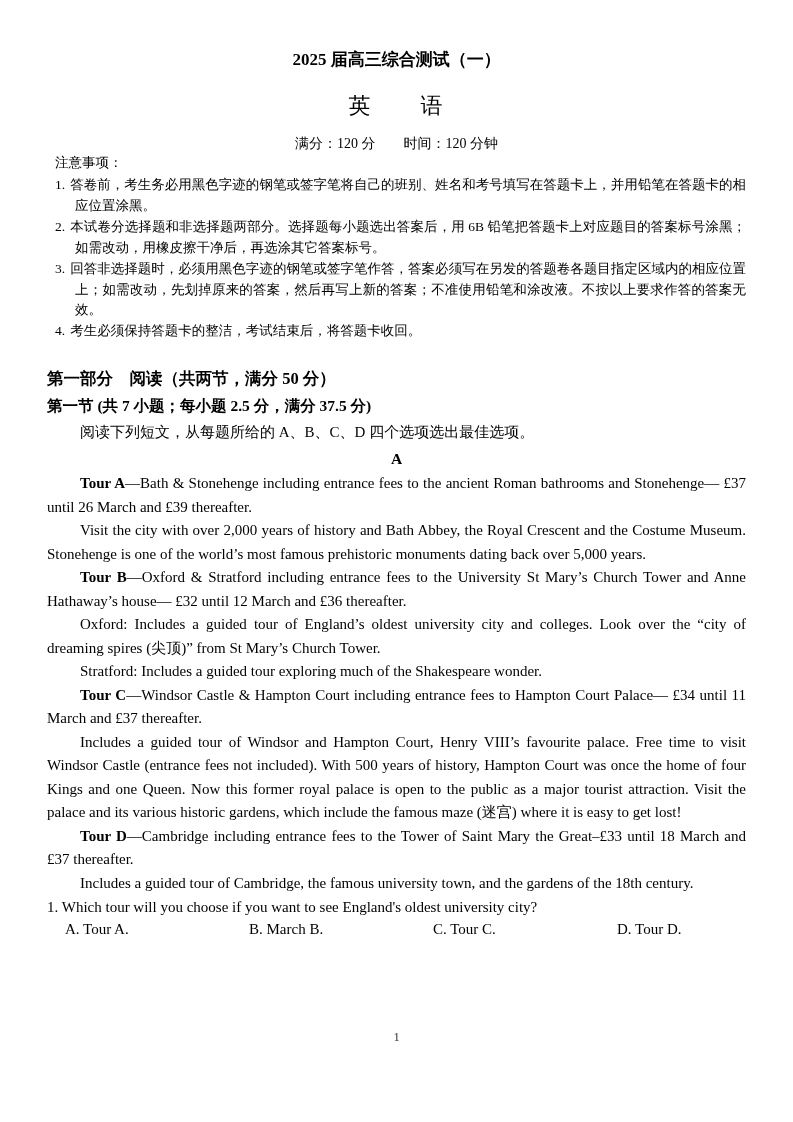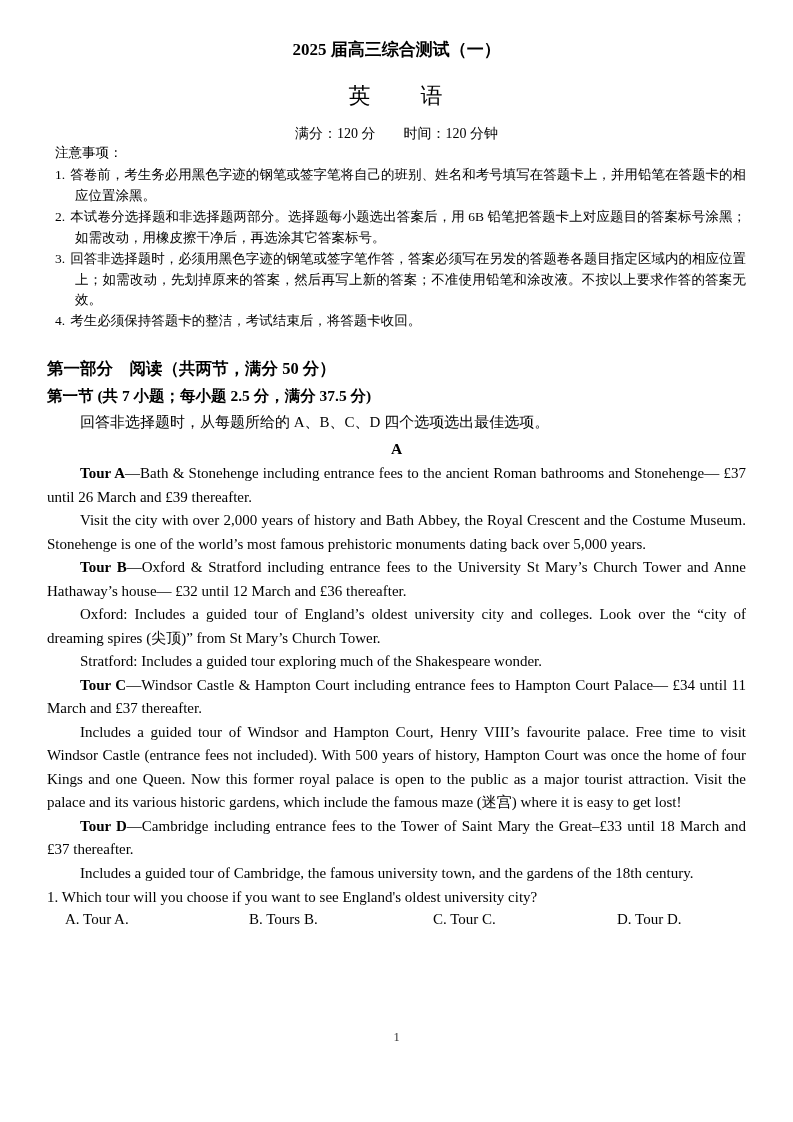--- a/index.html
+++ b/index.html
@@ -4,21 +4,21 @@
 <style>
   html, body { margin: 0; padding: 0; background: #ffffff; }
   .page {
     width: 793px; height: 1122px; box-sizing: border-box;
     background: #ffffff; color: #000000;
     font-family: "Liberation Serif", "DejaVu Serif", serif;
     padding: 38px 47px 0 47px;
     position: relative; overflow: hidden;
   }
   
-  .exam-title { text-align: center; font-weight: bold; font-size: 17px; }
+  .exam-title { text-align: center; font-weight: bold; font-size: 17px; margin-top: 10px; }
   .subject    { text-align: center; font-weight: normal; font-size: 22px; margin-top: 20px; letter-spacing: 2px; }
   .score-line { text-align: center; font-size: 14px; margin-top: 14px; font-family: Liberation Serif, serif; }
   
   .notice { font-size: 13.5px; line-height: 1.55; padding-left: 8px; }
   .notice-heading { margin-bottom: 1px; }
   .notice-item { padding-left: 20px; text-indent: -20px; text-align: justify; }
   .notice-item .n { margin-right: 5px; }
   
   .part-heading { font-weight: bold; font-size: 16.5px; margin-top: 26px; }
   .section-heading { font-weight: bold; font-size: 15.5px; margin-top: 6px; }
@@ -57,39 +57,39 @@
     <div class="notice-item">
       <span class="n">3.</span><span>回答非选择题时，必须用黑色字迹的钢笔或签字笔作答，答案必须写在另发的答题卷各题目指定区域内的相应位置上；如需改动，先划掉原来的答案，然后再写上新的答案；不准使用铅笔和涂改液。不按以上要求作答的答案无效。</span>
     </div>
     <div class="notice-item">
       <span class="n">4.</span><span>考生必须保持答题卡的整洁，考试结束后，将答题卡收回。</span>
     </div>
   </div>
 
   <div class="part-heading">第一部分　阅读（共两节，满分 50 分）</div>
   <div class="section-heading">第一节 (共 7 小题；每小题 2.5 分，满分 37.5 分)</div>
-  <div class="instruction">回答非选择题时，从每题所给的 A、B、C、D 四个选项选出最佳选项。</div>
+  <div class="instruction">阅读下列短文，从每题所给的 A、B、C、D 四个选项选出最佳选项。</div>
 
   <div class="passage-label">A</div>
 
   <div class="content">
     <p class="para"><b class="lead">Tour A</b><span>—Bath &amp; Stonehenge including entrance fees to the ancient Roman bathrooms and Stonehenge— £37 until 26 March and  £39 thereafter.</span></p>
     <p class="para"><b class="lead"></b><span>Visit the city with over 2,000 years of history and Bath Abbey, the Royal Crescent and the Costume Museum. Stonehenge is one of the world’s most famous prehistoric monuments dating back over 5,000 years.</span></p>
     <p class="para"><b class="lead">Tour B</b><span>—Oxford &amp; Stratford including entrance fees to the University St Mary’s Church Tower and Anne Hathaway’s house— £32 until 12 March and  £36 thereafter.</span></p>
     <p class="para"><b class="lead"></b><span>Oxford: Includes a guided tour of England’s oldest university city and colleges. Look over the “city of dreaming spires (尖顶)” from St Mary’s Church Tower.</span></p>
     <p class="para"><b class="lead"></b><span>Stratford: Includes a guided tour exploring much of the Shakespeare wonder.</span></p>
     <p class="para"><b class="lead">Tour C</b><span>—Windsor Castle &amp; Hampton Court including entrance fees to Hampton Court Palace— £34 until 11 March and  £37 thereafter.</span></p>
     <p class="para"><b class="lead"></b><span>Includes a guided tour of Windsor and Hampton Court, Henry VIII’s favourite palace. Free time to visit Windsor Castle (entrance fees not included). With 500 years of history, Hampton Court was once the home of four Kings and one Queen. Now this former royal palace is open to the public as a major tourist attraction. Visit the palace and its various historic gardens, which include the famous maze (迷宫) where it is easy to get lost!</span></p>
     <p class="para"><b class="lead">Tour D</b><span>—Cambridge including entrance fees to the Tower of Saint Mary the Great–£33 until 18 March and  £37 thereafter.</span></p>
     <p class="para"><b class="lead"></b><span>Includes a guided tour of Cambridge, the famous university town, and the gardens of the 18th century.</span></p>
   </div>
 
   <div class="question-stem">1. Which tour will you choose if you want to see England's oldest university city?</div>
   <div class="options">
     <span class="opt">A. Tour A.</span>
-    <span class="opt">B. Tours B.</span>
+    <span class="opt">B. March B.</span>
     <span class="opt">C. Tour C.</span>
     <span class="opt">D. Tour D.</span>
   </div>
 
   <div class="footer">1</div>
 
 </div>
 
 </body></html>

